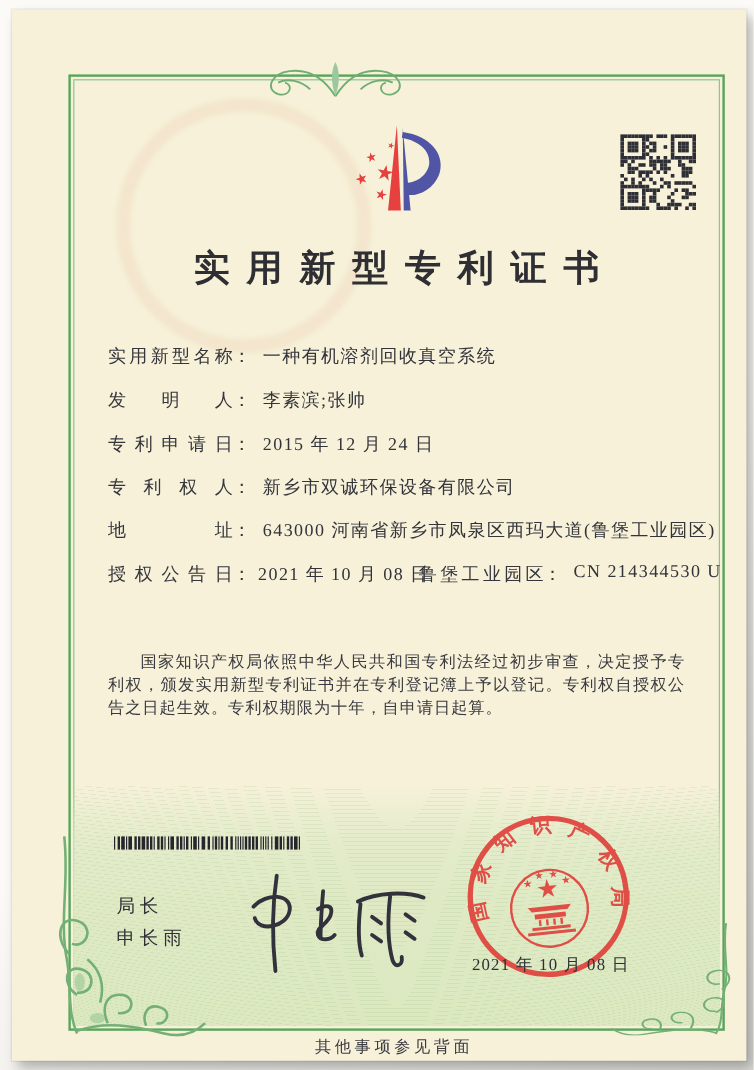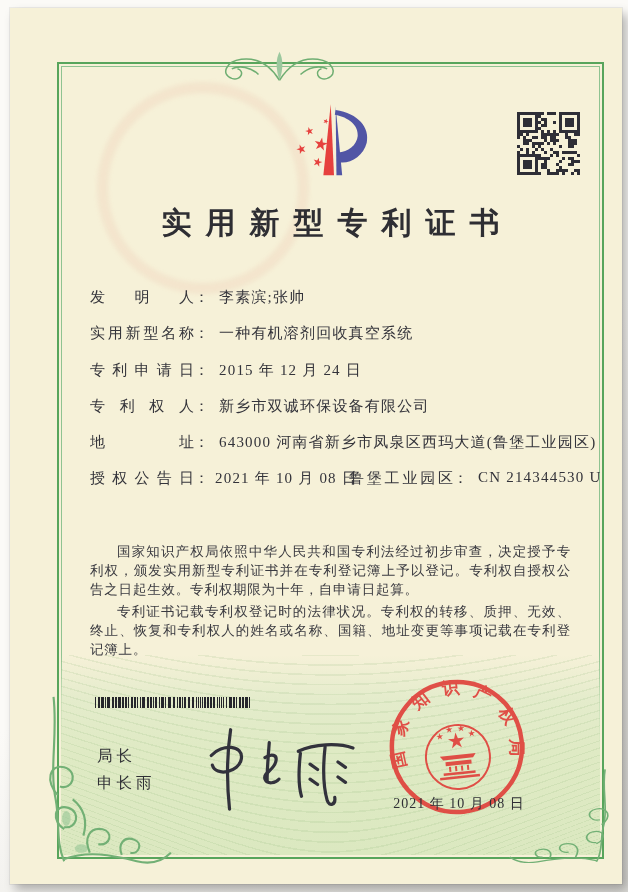--- a/index.html
+++ b/index.html
@@ -321,42 +321,41 @@
         <i style="left:39px;top:60px"></i>
         <i style="left:45px;top:60px"></i>
         <i style="left:54px;top:60px"></i>
         <i style="left:60px;top:60px"></i>
       </div>
 
     <div class="title">实用新型专利证书</div>
 
     <div class="fields">
       <div class="frow">
+        <span class="flabel">实用新型名称</span><span class="fcolon">：</span><span class="fvalue">一种有机溶剂回收真空系统</span>
+      </div>
+      <div class="frow">
         <span class="flabel">发明人</span><span class="fcolon">：</span><span class="fvalue">李素滨;张帅</span>
-      </div>
-      <div class="frow">
-        <span class="flabel">实用新型名称</span><span class="fcolon">：</span><span class="fvalue">一种有机溶剂回收真空系统</span>
       </div>
       <div class="frow">
         <span class="flabel">专利申请日</span><span class="fcolon">：</span><span class="fvalue">2015 年 12 月 24 日</span>
       </div>
       <div class="frow">
         <span class="flabel">专利权人</span><span class="fcolon">：</span><span class="fvalue">新乡市双诚环保设备有限公司</span>
       </div>
       <div class="frow">
         <span class="flabel">地址</span><span class="fcolon">：</span><span class="fvalue">643000 河南省新乡市凤泉区西玛大道(鲁堡工业园区)</span>
       </div>
       <div class="frow">
         <span class="flabel">授权公告日</span><span class="fcolon">：</span><span class="fvalue w1">2021 年 10 月 08 日</span><span class="flabel">鲁堡工业园区</span><span class="fcolon">：</span><span class="fvalue">CN 214344530 U</span>
       </div>
     </div>
 
     <div class="paras">
       <p>国家知识产权局依照中华人民共和国专利法经过初步审查，决定授予专利权，颁发实用新型专利证书并在专利登记簿上予以登记。专利权自授权公告之日起生效。专利权期限为十年，自申请日起算。</p>
-      <p>专利证书记载专利权登记时的法律状况。专利权的转移、质押、无效、终止、恢复和专利权人的姓名或名称、国籍、地址变更等事项记载在专利登记簿上。</p>
     </div>
 
     <div class="barcode">
         <i style="left:0px;width:1px"></i>
         <i style="left:3px;width:2px"></i>
         <i style="left:6px;width:3px"></i>
         <i style="left:10px;width:1px"></i>
         <i style="left:12px;width:3px"></i>
         <i style="left:17px;width:2px"></i>
         <i style="left:20px;width:2px"></i>
@@ -474,13 +473,14 @@
         <path d="M12,96 C0,84 4,66 18,70 C32,74 26,92 14,88"></path>
         <path d="M18,128 C6,120 8,104 22,108 C34,112 30,128 18,126"></path>
         <path d="M18,156 C40,148 62,152 86,158 C102,162 112,156 118,150"></path>
         <path d="M42,150 C36,136 42,126 54,128 C64,130 62,144 50,142"></path>
         <path d="M72,152 C68,142 74,134 84,138 C92,141 88,152 80,150"></path>
       </g>
     </svg>
 
   </div>
 
+  <div class="back-note">其他事项参见背面</div>
 </div>
 
 </body></html>

